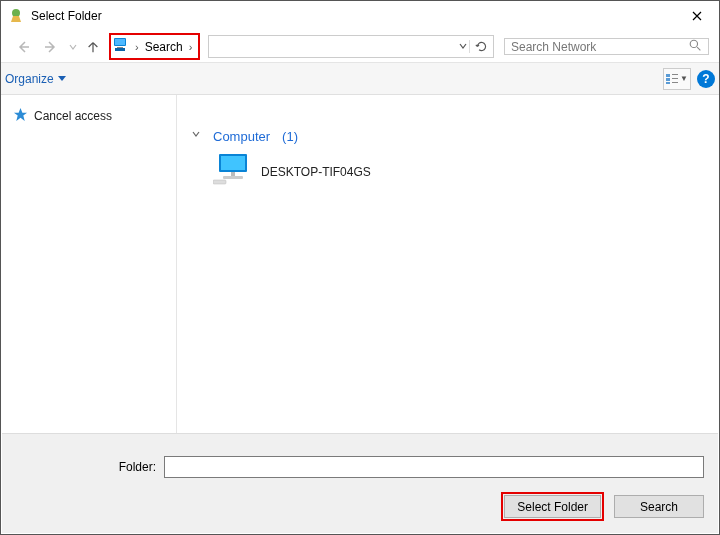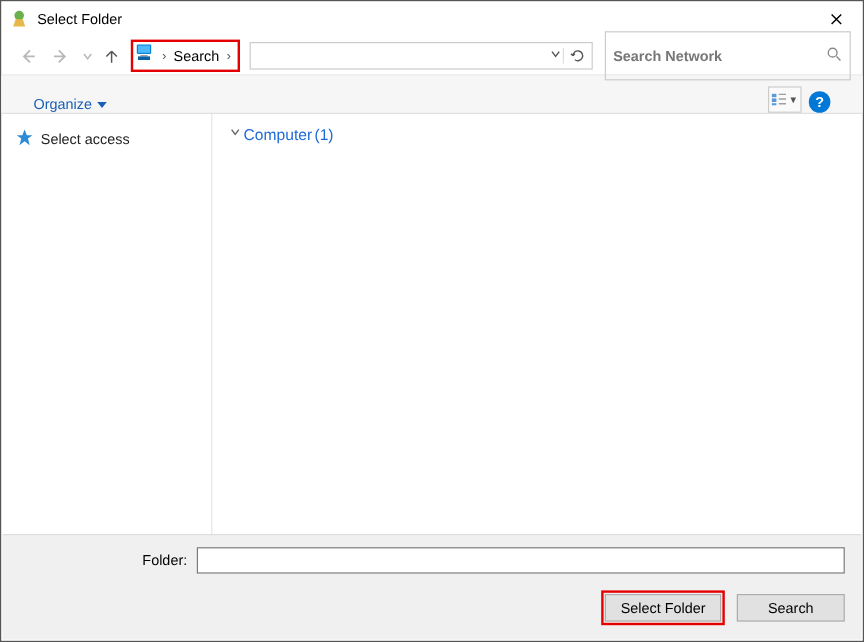--- a/index.html
+++ b/index.html
@@ -13,40 +13,40 @@
 
   .navrow { height: 32px; display: flex; align-items: center; padding: 0 10px; gap: 4px; border-bottom: 1px solid #e5e5e5; }
   .navbtn { width: 24px; height: 24px; display: flex; align-items: center; justify-content: center; color: #999; cursor: pointer; }
   .navbtn.up { color: #666; width: 20px; }
 
   .addrhighlight { border: 2px solid #e40000; display: flex; align-items: center; height: 27px; padding: 0 4px 0 2px; gap: 2px; margin-left: 2px;}
   .addrbox { flex: 1; height: 23px; border: 1px solid #ccc; display: flex; align-items: center; padding: 0 4px; margin-left: 4px; }
   .addrbox .refresh { width: 20px; display: flex; align-items: center; justify-content: center; color: #555; }
   .addrbox .chev { color: #666; font-size: 10px; padding: 0 2px; }
 
-  .searchbox { width: 205px; height: 41px; border: 1px solid #ccc; margin-left: 6px; display: flex; align-items: center; padding: 4px 6px; font-size: 12px; color: #777; font-weight: bold; }
+  .searchbox { width: 205px; height: 17px; border: 1px solid #ccc; margin-left: 6px; display: flex; align-items: center; padding: 4px 6px; font-size: 12px; color: #777; }
   .searchbox .mag { margin-left: auto; color: #888; font-style: italic; }
 
-  .toolbar { height: 32px; background: #f6f6f6; border-bottom: 1px solid #e0e0e0; display: flex; align-items: flex-end; padding: 0 27px; font-size: 12px; }
+  .toolbar { height: 32px; background: #f6f6f6; border-bottom: 1px solid #e0e0e0; display: flex; align-items: center; padding: 0 4px; font-size: 12px; }
   .toolbar .orgbtn { color: #1a5fb4; display: flex; align-items: center; gap: 4px; cursor: pointer; }
   .toolbar .spacer { flex: 1; }
   .toolbar .viewbtn { width: 28px; height: 22px; border: 1px solid #ccc; background: #fafafa; margin-right: 6px; display: flex; align-items: center; justify-content: center; cursor: pointer; font-size: 10px; color:#555; gap:2px;}
   .toolbar .helpbtn { width: 18px; height: 18px; border-radius: 50%; background: #0078d7; color: #fff; font-weight: bold; display: flex; align-items: center; justify-content: center; font-size: 12px; cursor: pointer; }
 
   .body { display: flex; height: 374px; }
   .sidebar { width: 176px; border-right: 1px solid #e5e5e5; padding: 10px 8px; }
   .side-item { display: flex; align-items: center; gap: 6px; font-size: 12px; color: #222; cursor: pointer; padding: 2px 4px; }
 
   .main { flex: 1; padding: 10px 14px; }
-  .group-header { display: flex; align-items: flex-start; gap: 2px; font-size: 13px; color: #1f6bd6; cursor: pointer; }
+  .group-header { display: flex; align-items: flex-start; gap: 12px; font-size: 13px; color: #1f6bd6; cursor: pointer; margin-top: 24px; }
   .group-header .chv { font-size: 10px; color: #555; }
   .items { padding: 10px 0 0 22px; display: flex; flex-wrap: wrap; gap: 18px; }
   .device { display: flex; align-items: center; gap: 10px; font-size: 12px; color: #222; cursor: pointer; }
 
-  .bottom { position: absolute; left: 1px; right: 1px; bottom: 1px; background: #f0f0f0; border-top: 1px solid #ddd; padding: 10px 14px 12px; }
+  .bottom { position: absolute; left: 1px; right: 1px; bottom: 1px; background: #f0f0f0; border-top: 1px solid #ddd; padding: 22px 14px 12px; }
   .folderrow { display: flex; align-items: center; gap: 8px; font-size: 12px; margin-bottom: 14px; }
   .folderrow label { width: 140px; text-align: right; }
   .folderrow input { flex: 1; height: 22px; border: 1px solid #7a7a7a; background:#fff; padding: 0 4px; font-size:12px;}
   .btnrow { display: flex; justify-content: flex-end; gap: 10px; align-items:center;}
   .w-highlight { border: 2px solid #e40000; padding: 1px; }
   .wbtn { height: 23px; min-width: 90px; background: #e1e1e1; border: 1px solid #adadad; font-size: 12px; cursor: pointer; padding: 0 12px; }
 
   .chevtri { width: 0; height: 0; border-left: 4px solid transparent; border-right: 4px solid transparent; border-top: 5px solid #1a5fb4; }
   .breadcrumb-seg { font-size: 12px; display:flex; align-items:center; gap:4px;}
   .breadcrumb-seg .gt { font-size:11px; color:#555; padding:0 2px;}
@@ -155,34 +155,48 @@
 </div>
 
 <div class="body">
   <div class="sidebar">
     <div class="side-item">
       <span>
         <svg width="15" height="15" viewBox="0 0 16 16">
             <path d="M8 1 L10 6 L15 6 L11 9 L12.5 15 L8 11.5 L3.5 15 L5 9 L1 6 L6 6 Z" fill="#2d8cd6"></path>
           </svg>
       </span>
-      <span>Select access</span>
+      <span>Cancel access</span>
     </div>
   </div>
 
   <div class="main">
     <div class="group-header">
       <span class="chv">
         <svg width="10" height="10" viewBox="0 0 10 10">
             <path d="M2 3 L5 7 L8 3" stroke="#666" stroke-width="1.2" fill="none"></path>
           </svg>
       </span>
       <span>Computer</span>
       <span>(1)</span>
     </div>
+    <div class="items">
+      <div class="device">
+        <span>
+          <svg width="38" height="32" viewBox="0 0 38 32">
+            <rect x="6" y="0" width="28" height="18" rx="1" fill="#0a84d6"></rect>
+            <rect x="8" y="2" width="24" height="14" fill="#40c4ff"></rect>
+            <rect x="18" y="18" width="4" height="4" fill="#bbb"></rect>
+            <rect x="10" y="22" width="20" height="3" rx="1" fill="#ccc"></rect>
+            <rect x="0" y="26" width="13" height="4" rx="1" fill="#ddd" stroke="#bbb" stroke-width="0.5"></rect>
+          </svg>
+        </span>
+        <span>DESKTOP-TIF04GS</span>
+      </div>
+    </div>
   </div>
 </div>
 
 <div class="bottom">
   <div class="folderrow">
     <label>Folder:</label>
     <input type="text" value="" style="">
   </div>
   <div class="btnrow">
     <span class="w-highlight">

